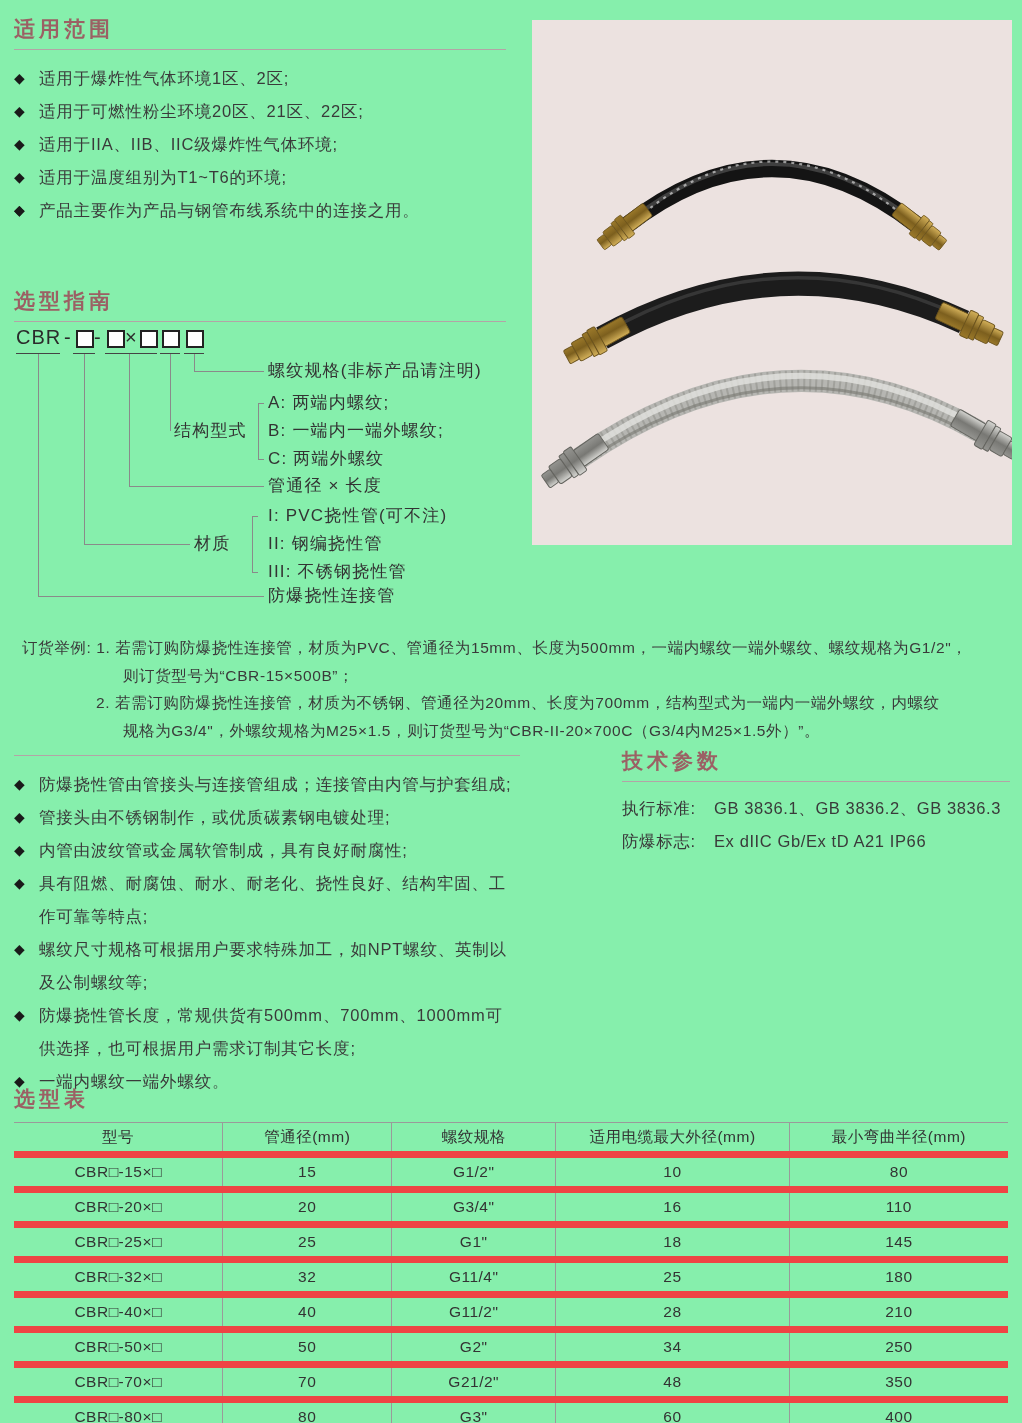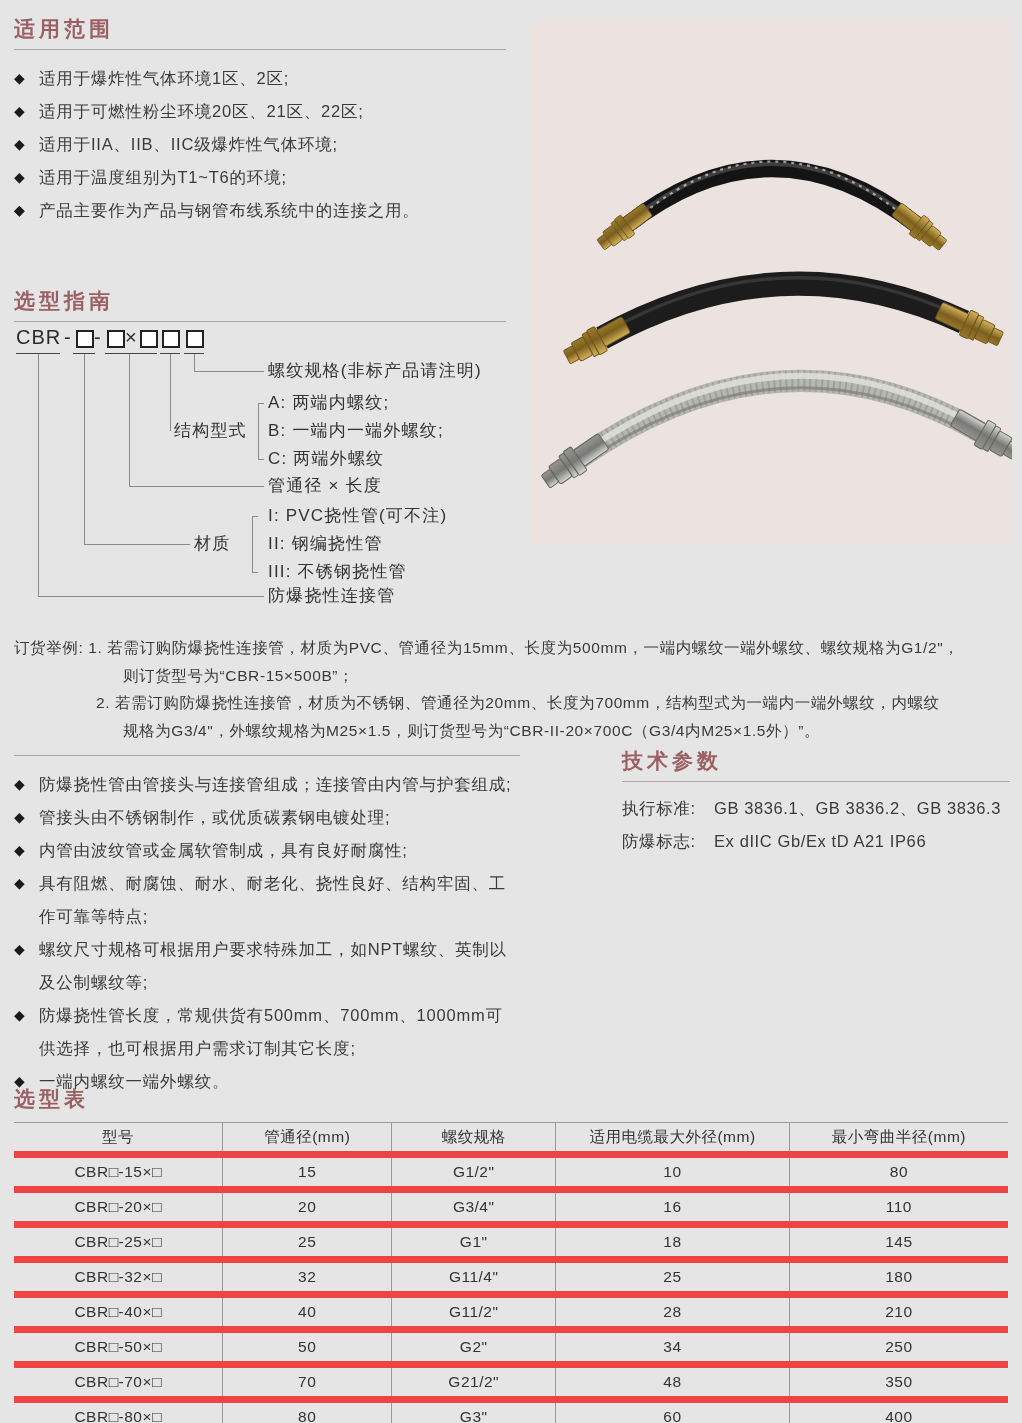--- a/index.html
+++ b/index.html
@@ -1,17 +1,17 @@
 <!DOCTYPE html>
 <html><head>
 <meta charset="utf-8">
 <style>
   html,body { margin:0; padding:0; background:#ffffff; }
   body { font-family:"Liberation Sans","DejaVu Sans",sans-serif; color:#3a3a3a; }
-  #canvas { position:relative; width:1022px; height:1423px; background:#e5e5e5; overflow:hidden; }
+  #canvas { position:relative; width:1022px; height:1423px; background:#86efac; overflow:hidden; }
 
   
   .sec-title { margin:0; font-size:21px; font-weight:bold; color:#9b6064; letter-spacing:4px; line-height:26px; }
   .sec-rule  { height:0; border-top:1px solid #b3a4a6; margin-top:7px; }
 
   
   ul.bullets { list-style:none; margin:12px 0 0 0; padding:0; }
   ul.bullets li { position:relative; padding-left:25px; font-size:16.5px; line-height:33px; letter-spacing:0.8px; }
   ul.bullets .bullet { position:absolute; left:0; top:0; font-size:14px; color:#1a1a1a; }
 
@@ -22,21 +22,21 @@
   #diagram { position:absolute; left:14px; top:326px; width:505px; height:292px; }
   #diagram .code-txt { position:absolute; top:0; font-size:20px; color:#2b2b2b; letter-spacing:1px; }
   #diagram .code-box { position:absolute; top:4px; width:14px; height:14px; border:2px solid #222; background:#fff; }
   #diagram .u-line { position:absolute; height:0; border-top:1px solid #444; top:27px; }
   #diagram .v-line { position:absolute; width:0; border-left:1px solid #8a8a8a; }
   #diagram .h-line { position:absolute; height:0; border-top:1px solid #8a8a8a; }
   #diagram .dlabel { position:absolute; font-size:17px; letter-spacing:1.2px; color:#333; white-space:nowrap; line-height:22px; }
 
   
   #order-example { position:absolute; left:14px; top:634px; width:1000px; font-size:15.5px; line-height:27.5px; letter-spacing:0.6px; color:#3a3a3a; }
-  #order-example .ol1 { margin-left:0; }
+  #order-example .ol1 { margin-left:8px; }
   #order-example .ol2 { margin-left:109px; }
   #order-example .ol3 { margin-left:82px; }
   #order-example .ol4 { margin-left:109px; }
 
   
   #tech .tech-row { display:flex; font-size:16.5px; line-height:33px; letter-spacing:0.6px; margin-top:0; }
   #tech .tech-rows { margin-top:10px; }
   #tech .tech-label { width:92px; flex:0 0 92px; }
   #tech .tech-val { flex:1; }
 

